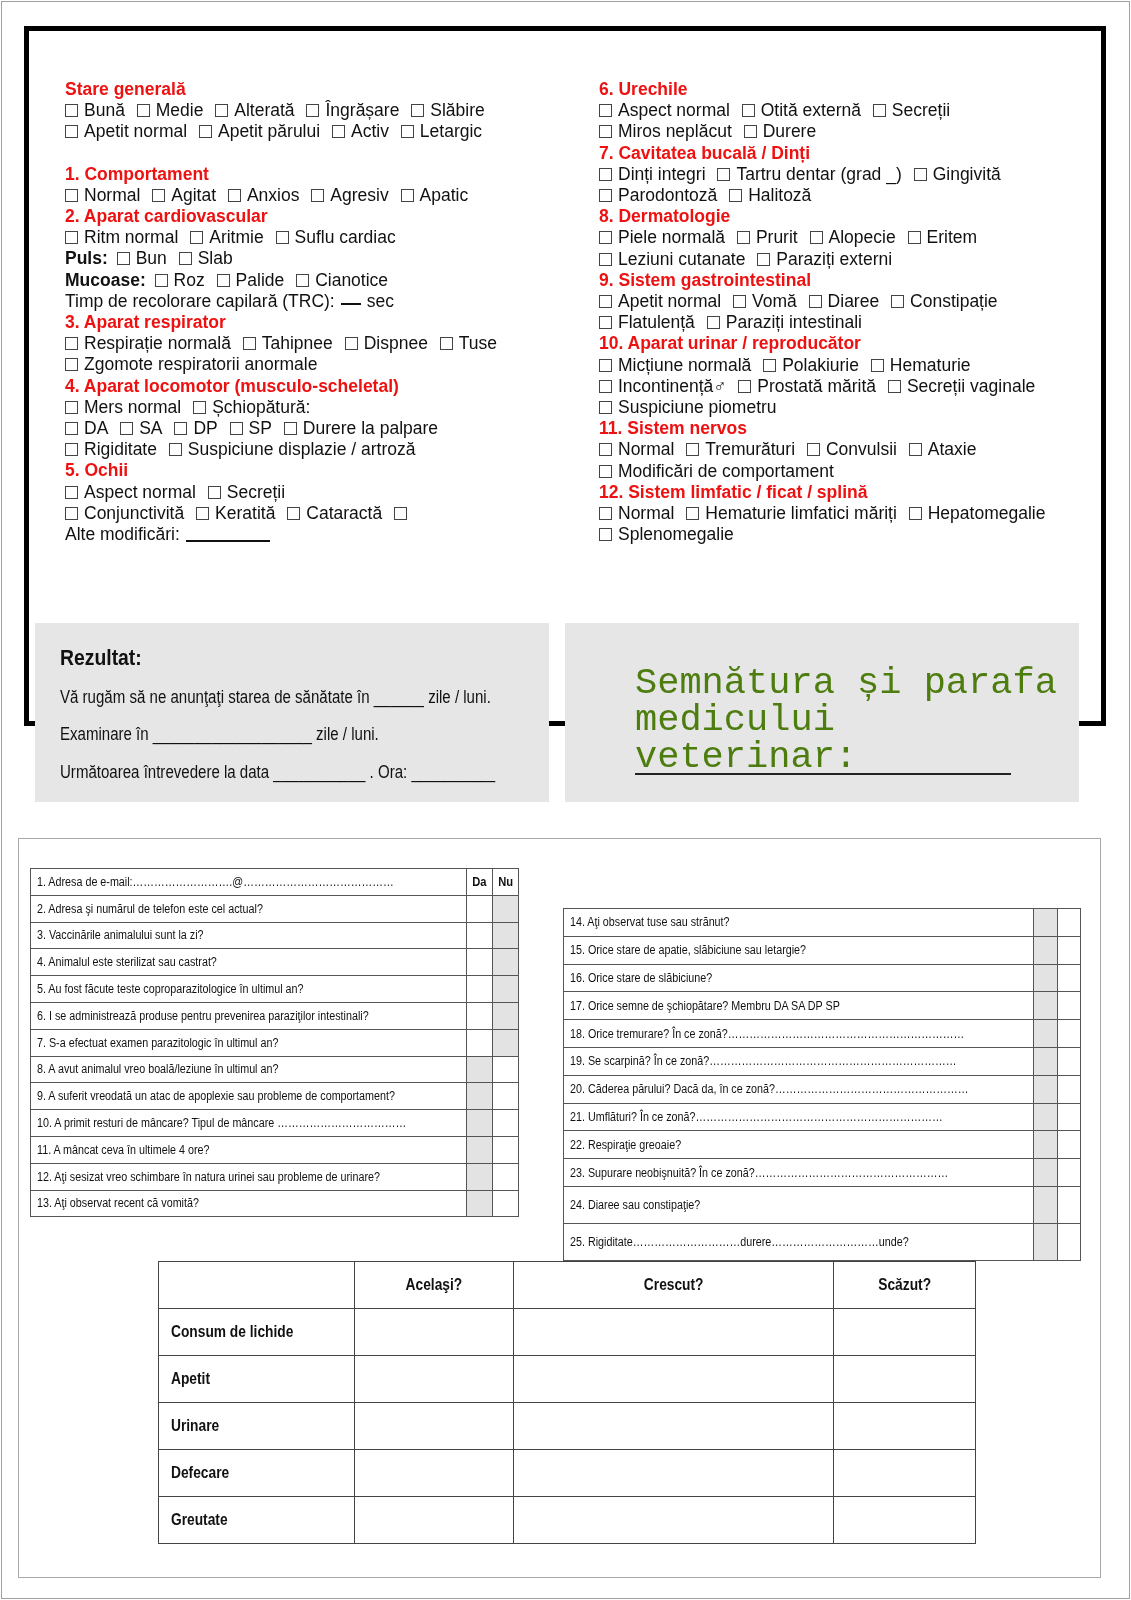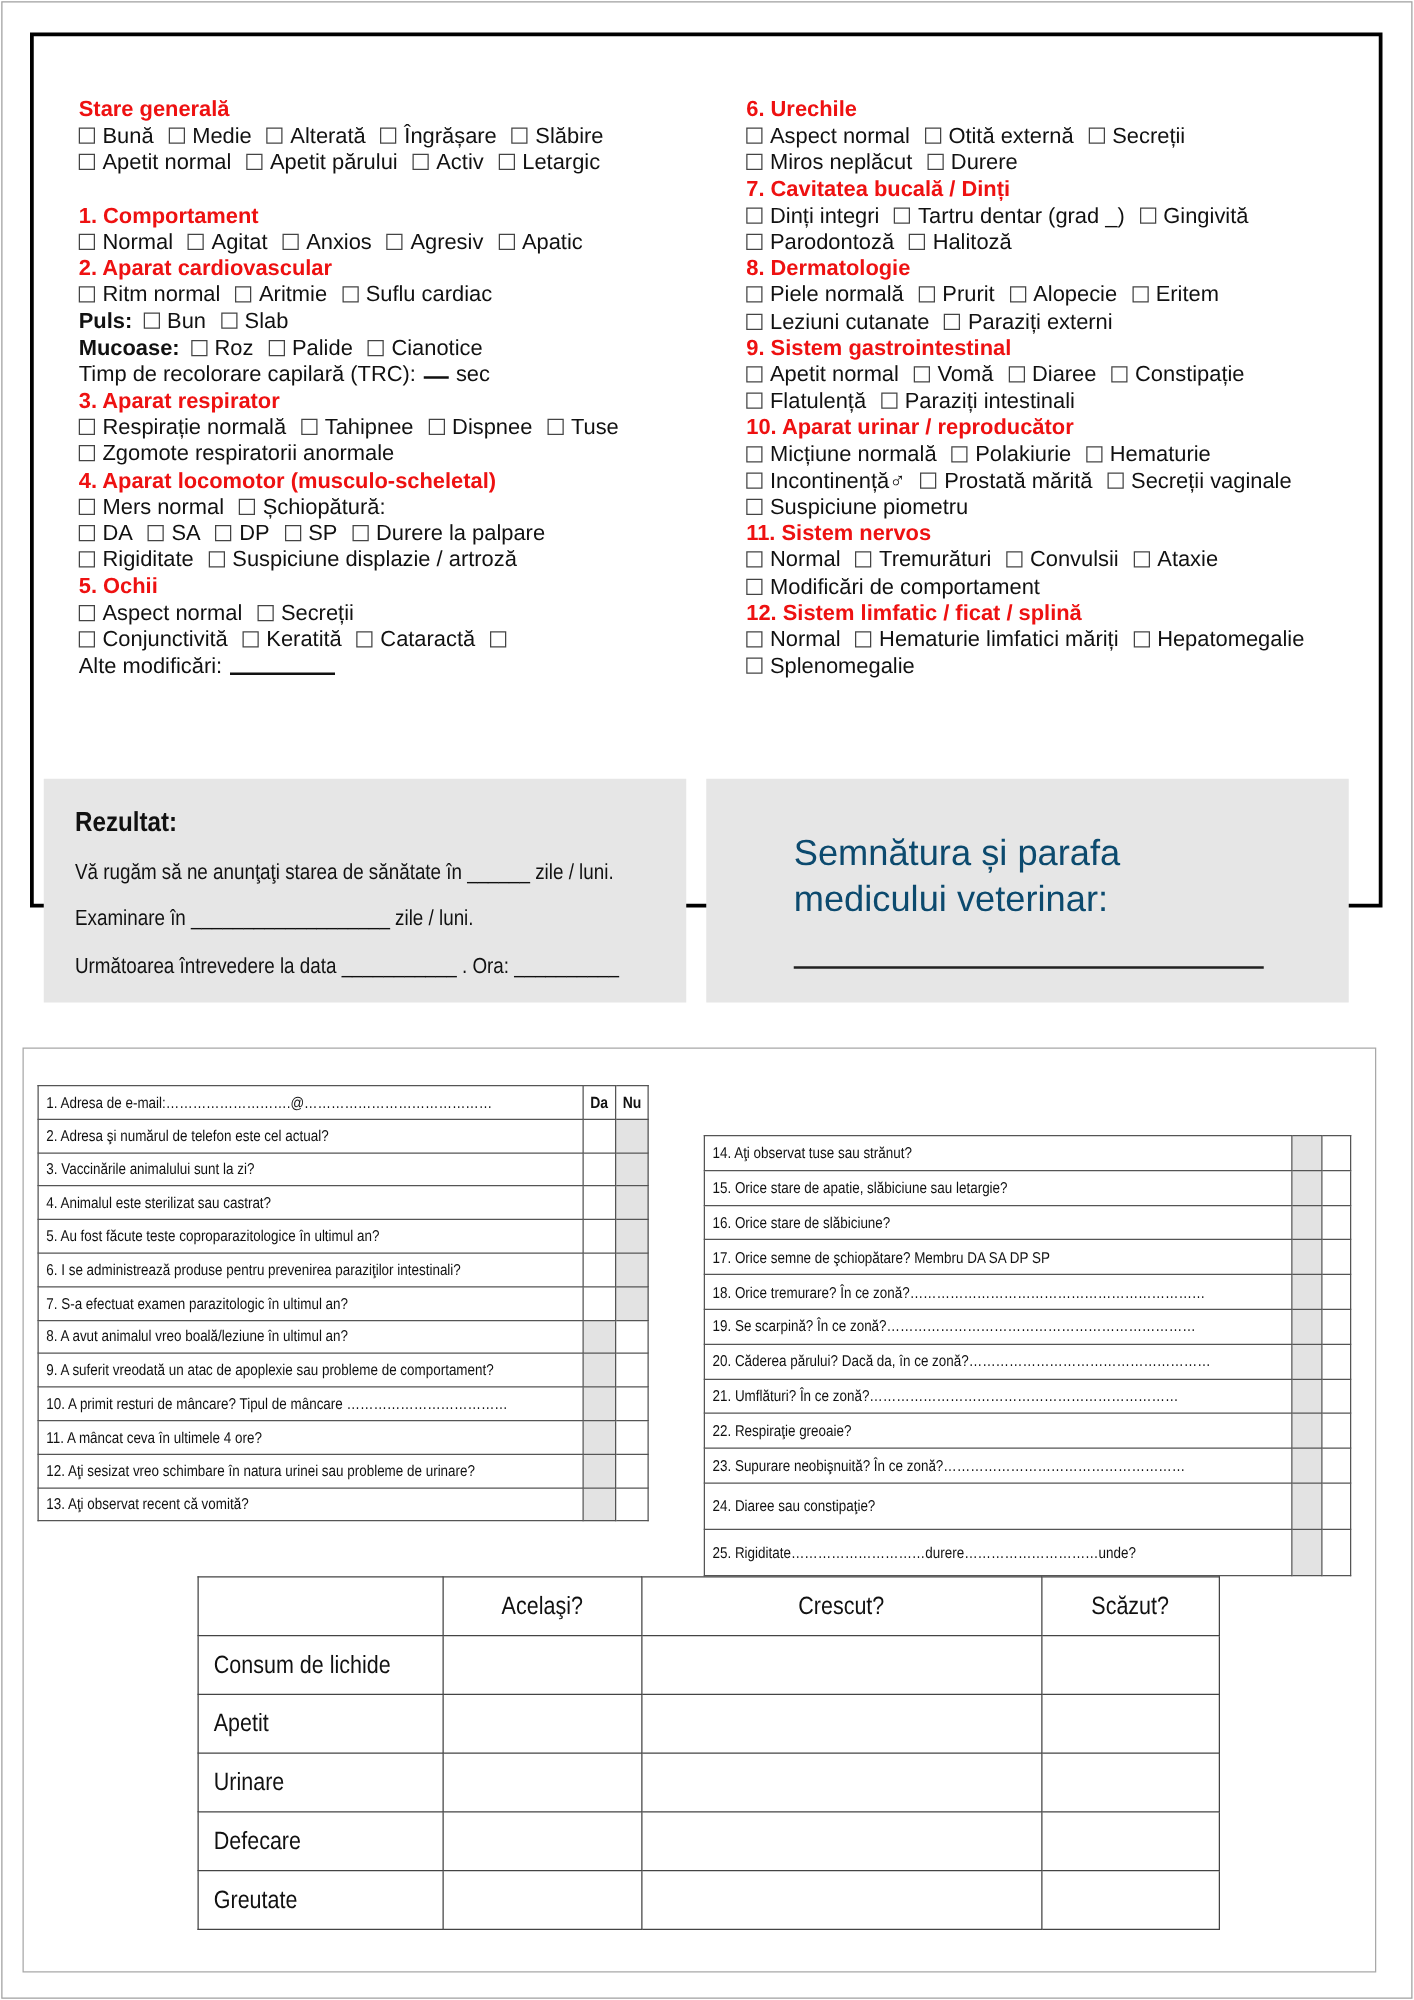--- a/index.html
+++ b/index.html
@@ -2,40 +2,40 @@
 <html><head>
 <meta charset="utf-8">
 <style>
   * { box-sizing: border-box; margin: 0; padding: 0; }
   html, body { width: 1131px; height: 1600px; background: #ffffff; }
   body { position: relative; font-family: "Liberation Sans", sans-serif; color: #111; overflow: hidden; }
 
   .outer-frame { position: absolute; left: 1px; top: 1px; width: 1129px; height: 1598px; border: 1px solid #a0a0a0; }
 
   
-  .exam-panel { position: absolute; left: 24px; top: 26px; width: 1082px; height: 700px; border: 3px solid #000000; }
+  .exam-panel { position: absolute; left: 24px; top: 26px; width: 1082px; height: 700px; border: 5px solid #000000; }
   .exam-col { position: absolute; top: 48px; font-size: 17.5px; line-height: 21.2px; }
   .exam-col.left { left: 36px; width: 500px; }
   .exam-col.right { left: 570px; width: 500px; }
   .sec-title { color: #ee1111; font-weight: bold; white-space: nowrap; }
   .line { white-space: nowrap; }
   .line.gap { margin-top: 21px; }
   .opt { display: inline; margin-right: 7px; }
   .cb { display: inline-block; width: 13px; height: 13px; border: 1px solid #444; margin-right: 6px; vertical-align: -1px; background: #fff; }
   .lbl-bold { font-weight: bold; margin-right: 4px; margin-top: 12px; }
   .blank-short { display: inline-block; width: 20px; border-bottom: 2px solid #111; margin: 0 6px; vertical-align: 2px; }
   .blank-long { display: inline-block; width: 84px; border-bottom: 2px solid #111; margin-left: 6px; vertical-align: -2px; }
 
   
   .gray-box { position: absolute; background: #e6e6e6; }
   .result-box { left: 35px; top: 623px; width: 514px; height: 179px; }
   .result-title { position: absolute; left: 25px; top: 22px; font-size: 22px; font-weight: bold; transform: scaleX(0.88); transform-origin: left; }
   .result-line { position: absolute; left: 25px; font-size: 17.5px; white-space: nowrap; transform: scaleX(0.86); transform-origin: left; }
   .sign-box { left: 565px; top: 623px; width: 514px; height: 179px; }
-  .sign-text { position: absolute; left: 70px; top: 42px; font-family: Liberation Sans, sans-serif; font-size: 29px; line-height: 37px; color: #0c4a6e; }
+  .sign-text { position: absolute; left: 70px; top: 42px; font-family: Liberation Mono, monospace; font-size: 37px; line-height: 37px; color: #4d7c0f; }
   .sign-line { position: absolute; left: 70px; top: 150px; width: 376px; border-bottom: 2px solid #222; }
 
   
   .quest-panel { position: absolute; left: 18px; top: 838px; width: 1083px; height: 740px; border: 1px solid #a8a8a8; }
 
   table.q { position: absolute; border-collapse: collapse; font-size: 12.5px; }
   table.q td { border: 1px solid #555; height: 26.8px; padding: 0 0 0 6px; white-space: nowrap; }
   table.q td.text span { display: inline-block; transform: scaleX(0.86); transform-origin: left; }
   table.q td.ans { width: 43px; padding: 0 4px; }
   table.q td.shade { background: #e3e3e3; }
@@ -43,21 +43,21 @@
   table.q td.hdr span { transform: scaleX(0.86); display: inline-block; }
   table.q.left { left: 30px; top: 868px; width: 430px; }
   table.q.left td.text { width: 411px; }
   table.q.right { left: 563px; top: 908px; width: 518px; }
   table.q.right td.text { width: 428px; }
   table.q.right td { height: 27.8px; }
   table.q.right tr.tall td { height: 37px; }
   .open-bottom td { border-bottom: none; margin-top: 38px; }
 
   table.c { position: absolute; left: 158px; top: 1261px; width: 818px; border-collapse: collapse; }
-  table.c td { border: 1.5px solid #444; height: 47px; font-size: 20px; font-weight: normal; }
+  table.c td { border: 1.5px solid #444; height: 47px; font-size: 16px; font-weight: bold; }
   table.c td.rowlbl { width: 196px; padding-left: 12px; }
   table.c td.rowlbl span, table.c td.colhdr span { display: inline-block; transform: scaleX(0.86); transform-origin: left; }
   table.c td.colhdr { text-align: center; }
   table.c td.colhdr span { transform-origin: center; }
   table.c col.c1 { width: 196px; } table.c col.c2 { width: 159px; } table.c col.c3 { width: 321px; } table.c col.c4 { width: 142px; }
 </style>
 </head>
 <body>
 
 <div class="outer-frame"></div>

